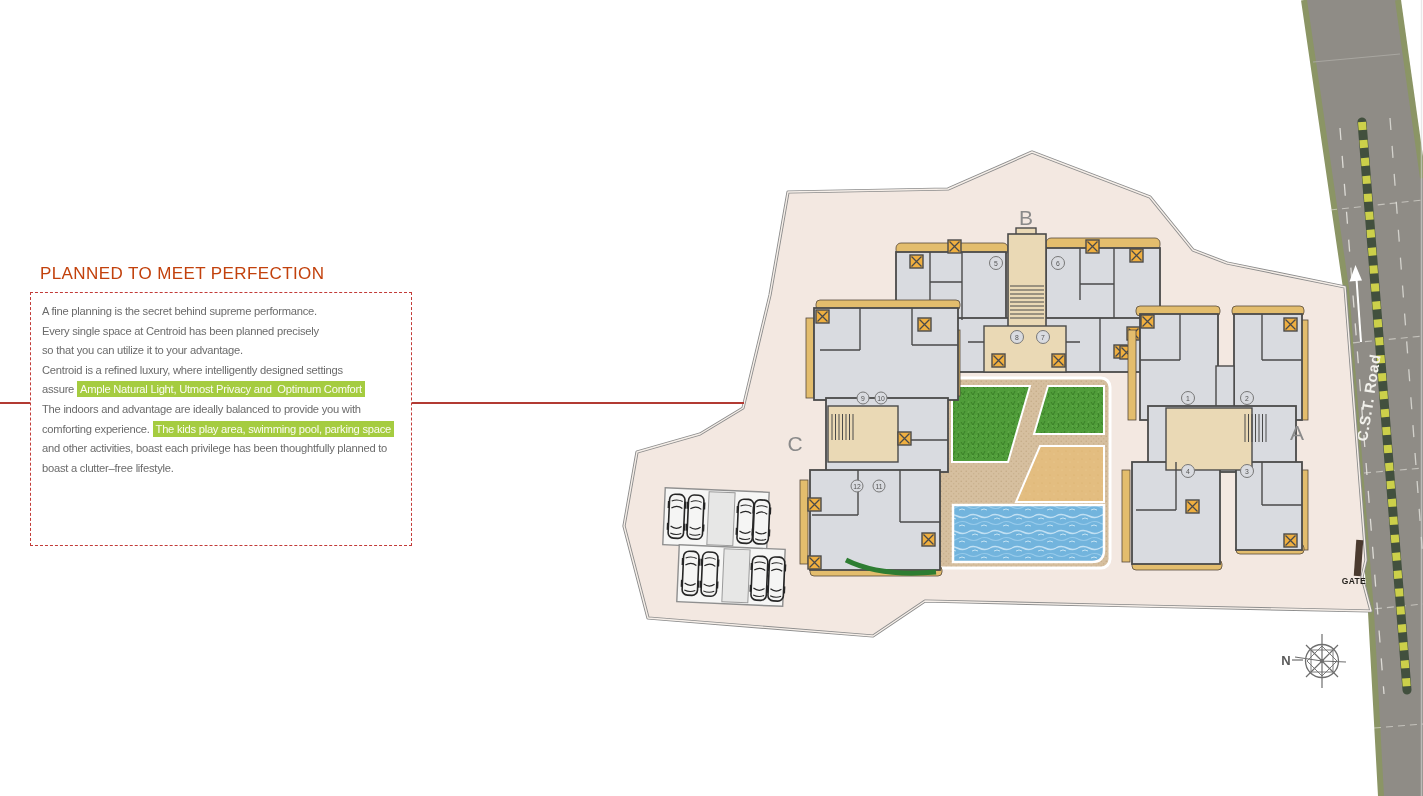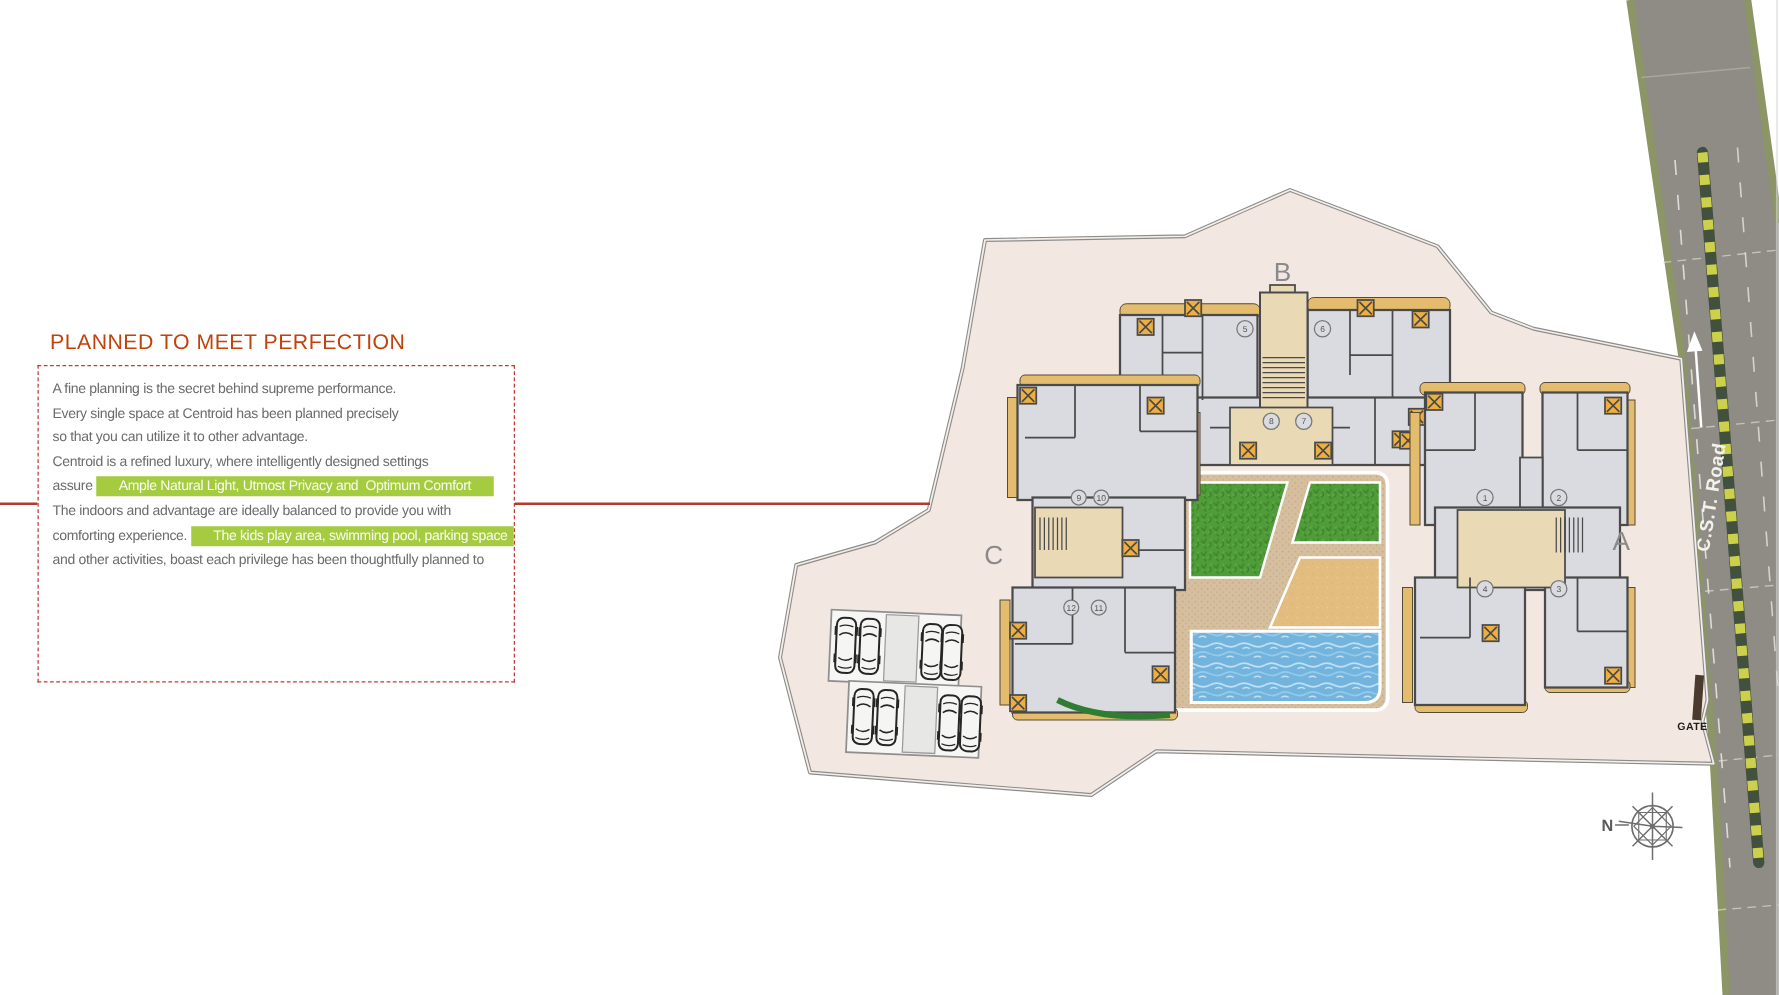--- a/index.html
+++ b/index.html
@@ -8,21 +8,21 @@
   #plan-svg{position:absolute;left:0;top:0;z-index:0;}
   .leader{position:absolute;left:0;top:402px;width:744px;height:1.6px;
           background:#b23a33;z-index:1;}
   .title{position:absolute;left:40px;top:264px;font-size:17px;color:#c2410c;
          letter-spacing:.4px;z-index:2;white-space:pre;}
   .desc-box{position:absolute;left:30px;top:292px;width:382px;height:254px;
             box-sizing:border-box;border:1.6px dashed #c23b38;background:#fff;
             padding:9px 0 0 11px;z-index:2;overflow:hidden;}
   .line{height:19.6px;line-height:19.6px;font-size:11.2px;letter-spacing:-.25px;
         color:#6b6b6b;white-space:pre;}
-  .hl{background:#a5cc40;color:#fbfbf2;padding:2px 18px;text-align:right;}
+  .hl{background:#a5cc40;color:#fbfbf2;padding:2px 3px;text-align:right;}
   svg text{font-family:"Liberation Sans",sans-serif;}
   .bldg-label{font-size:21px;fill:#8a8a8a;}
   .unit-num{font-size:6.8px;fill:#555;text-anchor:middle;}
   .gate-label{font-size:8.5px;font-weight:bold;fill:#221f1a;letter-spacing:.3px;}
   .road-label{font-size:15px;font-weight:bold;fill:#f2f1ec;letter-spacing:.5px;}
   .north-label{font-size:13px;font-weight:bold;fill:#5a5a5a;}
 </style>
 </head>
 <body>
 
@@ -266,19 +266,20 @@
   <text class="north-label" x="1286" y="665" text-anchor="middle">N</text>
 </svg>
 
 <div class="leader"></div>
 
 <div class="title">PLANNED TO MEET PERFECTION</div>
 
 <div class="desc-box">
   <div class="line"><span>A fine planning is the secret behind supreme performance.</span></div>
   <div class="line"><span>Every single space at Centroid has been planned precisely</span></div>
-  <div class="line"><span>so that you can utilize it to other advantage.</span></div>
+  <div class="line"><span>so that you can utilize it to your advantage.</span></div>
   <div class="line"><span>Centroid is a refined luxury, where intelligently designed settings</span></div>
   <div class="line"><span>assure </span><span class="hl">Ample Natural Light, Utmost Privacy and  Optimum Comfort</span></div>
   <div class="line"><span>The indoors and advantage are ideally balanced to provide you with</span></div>
   <div class="line"><span>comforting experience. </span><span class="hl">The kids play area, swimming pool, parking space</span></div>
   <div class="line"><span>and other activities, boast each privilege has been thoughtfully planned to</span></div>
+  <div class="line"><span>boast a clutter–free lifestyle.</span></div>
 </div>
 
 </body></html>

